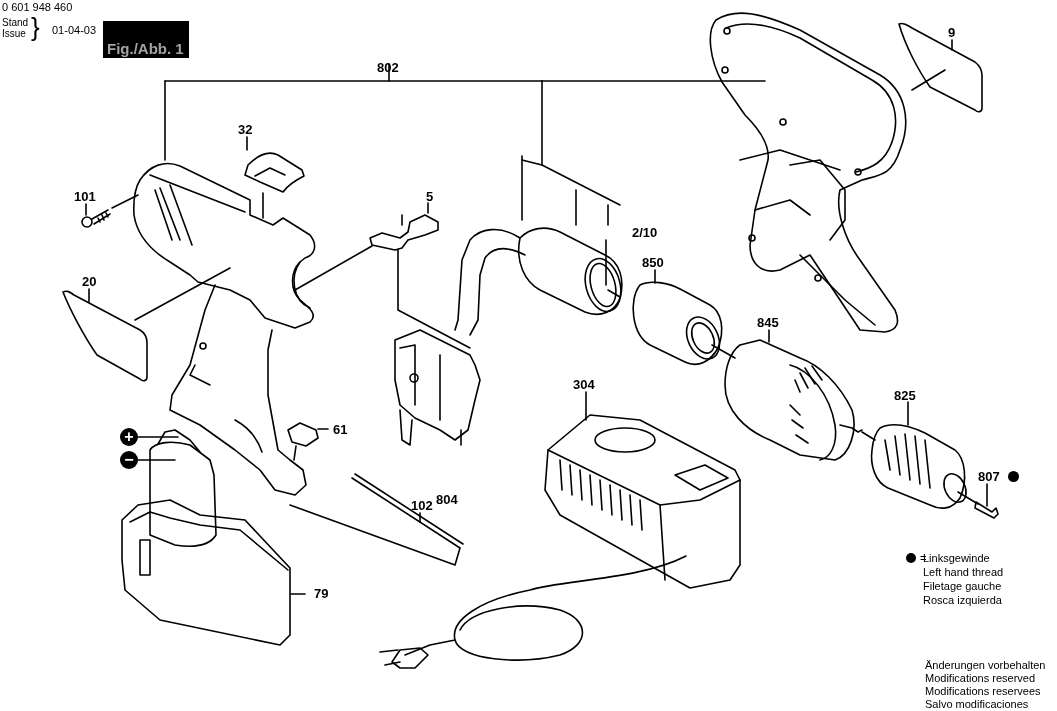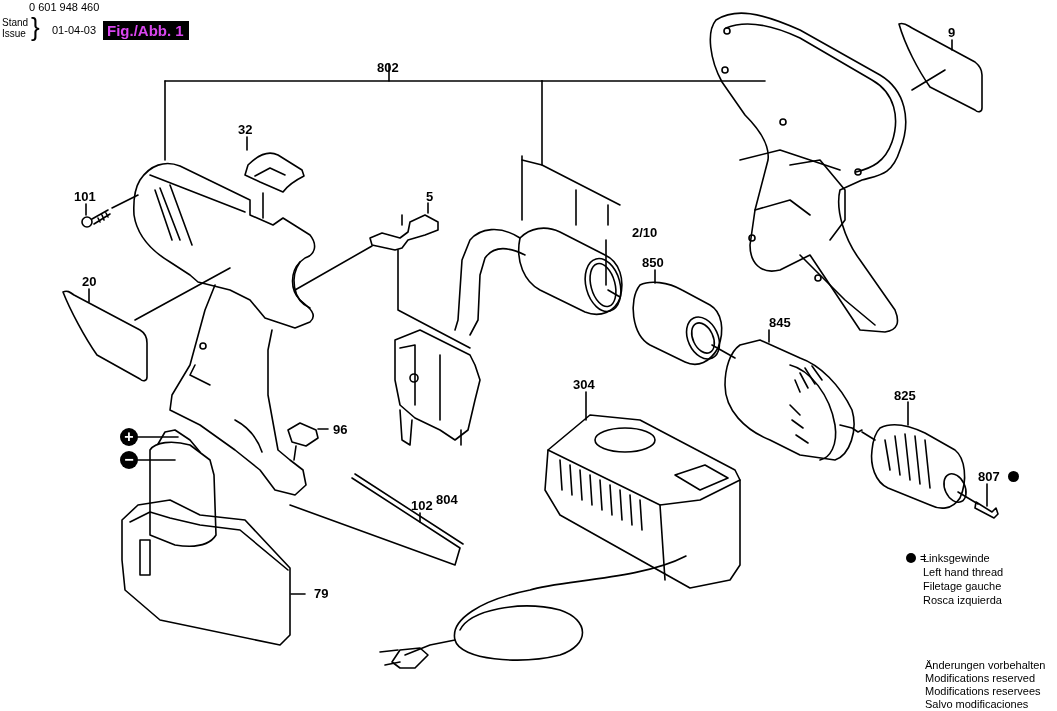--- a/index.html
+++ b/index.html
@@ -1,22 +1,22 @@
 <!DOCTYPE html>
 <html><head>
 <meta charset="utf-8">
 <style>
   html,body{margin:0;padding:0;background:#fff;}
   body{width:1057px;height:711px;position:relative;overflow:hidden;font-family:"Liberation Sans",sans-serif;color:#000;}
   .abs{position:absolute;}
-  .doc-no{left:2px;top:1px;font-size:11px;margin-left:27px;}
+  .doc-no{left:2px;top:1px;font-size:11px;}
   .issue{left:2px;top:17px;font-size:10px;line-height:11px;}
   .brace{left:31px;top:14px;font-size:26px;line-height:26px;font-weight:normal;}
   .issue-date{left:44px;top:24px;font-size:11px;padding-left:8px;}
-  .fig{left:103px;top:21px;background:#000;color:#d946ef;font-weight:bold;font-size:15px;padding:1px 5px 1px 4px;line-height:17px;}
+  .fig{left:103px;top:21px;background:#000;color:#a3a3a3;font-weight:bold;font-size:15px;padding:19px 5px 1px 4px;line-height:17px;}
   .lbl{position:absolute;font-weight:bold;font-size:13px;line-height:14px;}
   .legend{left:906px;top:551px;font-size:11px;line-height:14px;}
   .legend .dot{display:inline-block;width:10px;height:10px;border-radius:50%;background:#000;margin-right:4px;vertical-align:-1px;}
   .legend .eq{margin-right:6px;}
   .legend .rows{position:absolute;left:17px;top:0;white-space:nowrap;}
   .notes{left:925px;top:659px;font-size:11px;line-height:13px;white-space:nowrap;}
   svg.art{position:absolute;left:0;top:0;}
   .polbadge{position:absolute;width:18px;height:18px;border-radius:50%;background:#000;color:#fff;font-weight:bold;font-size:16px;line-height:17px;text-align:center;}
   .lhdot{position:absolute;width:11px;height:11px;border-radius:50%;background:#000;}
 </style>
@@ -198,27 +198,27 @@
 </svg>
 
 <div class="lbl" style="left:377px;top:49px;margin-top:12px;">802</div>
 <div class="lbl" style="left:948px;top:26px;">9</div>
 <div class="lbl" style="left:238px;top:123px;">32</div>
 <div class="lbl" style="left:426px;top:190px;">5</div>
 <div class="lbl" style="left:74px;top:190px;">101</div>
 <div class="lbl" style="left:82px;top:275px;">20</div>
 <div class="lbl" style="left:592px;top:226px;margin-left:40px;">2/10</div>
 <div class="lbl" style="left:642px;top:256px;">850</div>
-<div class="lbl" style="left:757px;top:316px;margin-left:12px;">845</div>
+<div class="lbl" style="left:757px;top:316px;">845</div>
 <div class="lbl" style="left:573px;top:378px;">304</div>
 <div class="lbl" style="left:894px;top:389px;">825</div>
 <div class="lbl" style="left:978px;top:470px;">807</div>
 <div class="lhdot" style="left:1008px;top:471px;"></div>
 <div class="lbl" style="left:436px;top:445px;margin-top:48px;">804</div>
-<div class="lbl" style="left:333px;top:423px;">96</div>
+<div class="lbl" style="left:333px;top:423px;">61</div>
 <div class="lbl" style="left:411px;top:499px;text-align:center;">102</div>
 <div class="lbl" style="left:314px;top:587px;">79</div>
 
 <div class="polbadge" style="left:120px;top:428px;">+</div>
 <div class="polbadge" style="left:120px;top:451px;">−</div>
 
 <div class="abs legend">
   <span class="dot"></span><span class="eq">=</span>
   <div class="rows">
     <div>Linksgewinde</div>

